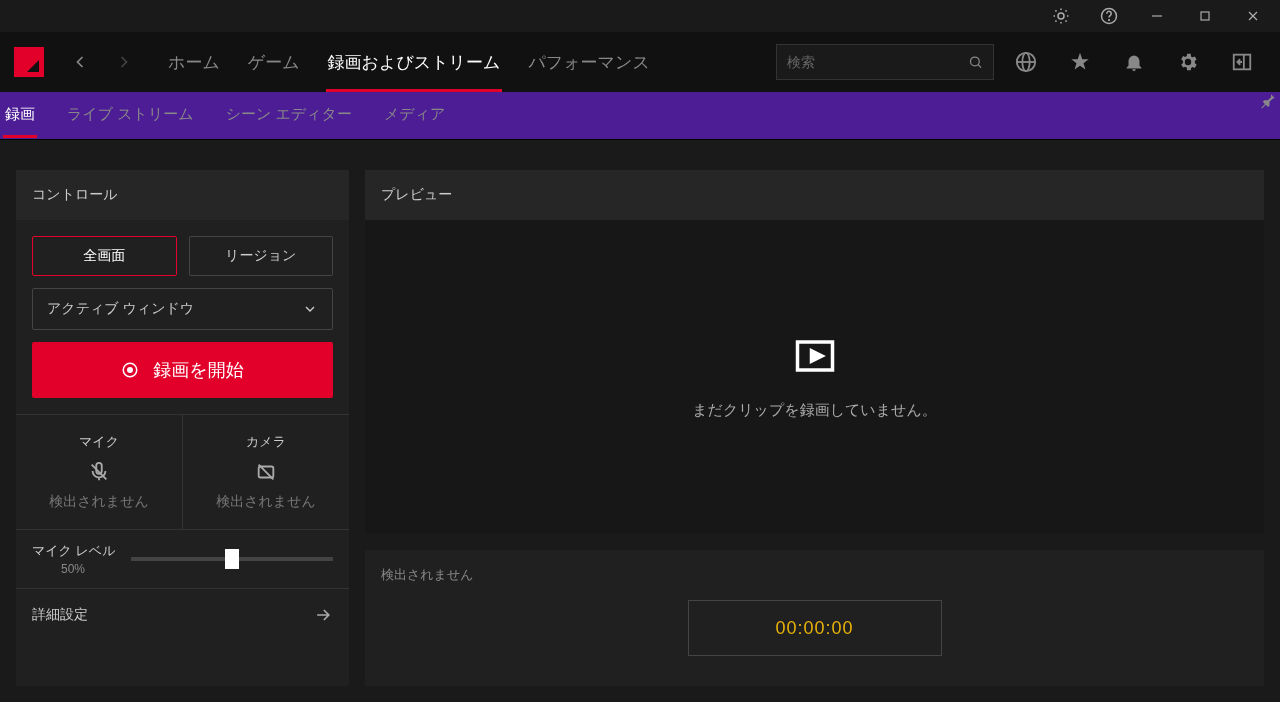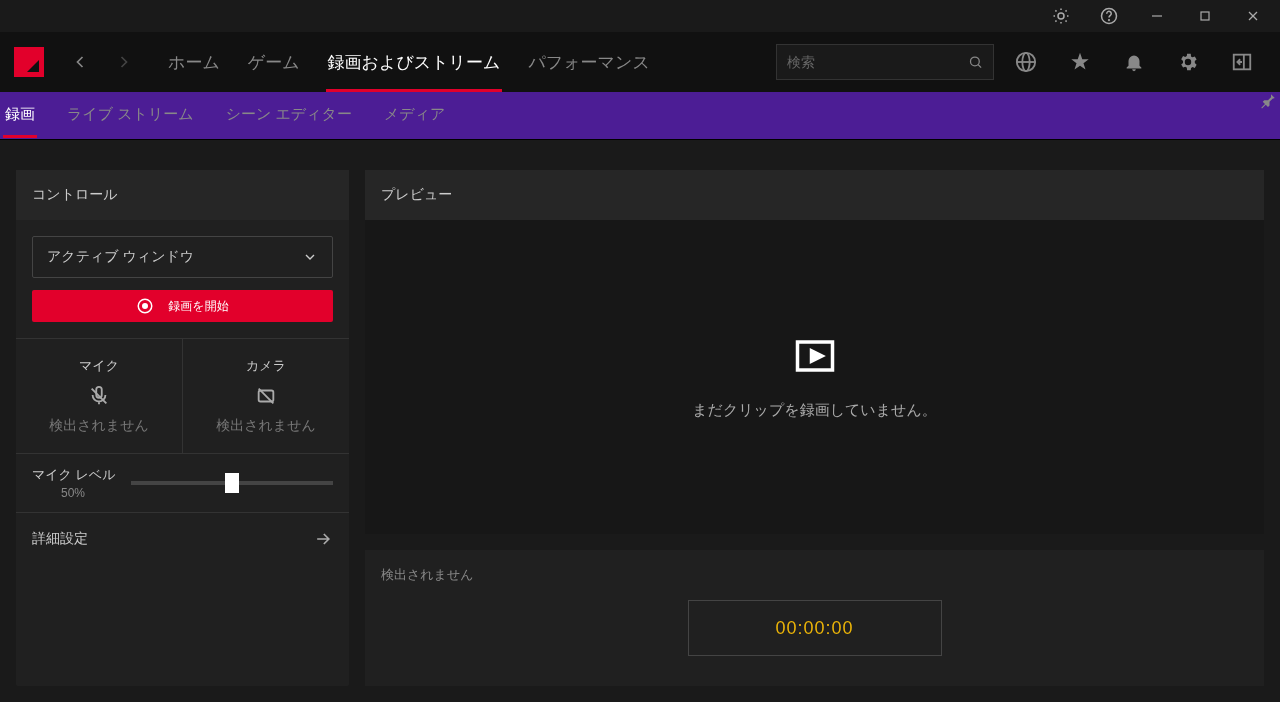--- a/index.html
+++ b/index.html
@@ -45,21 +45,21 @@
 .panel-header { padding:16px; font-size:14px; color:#ccc; background:#262626; }
 .panel-body { padding:16px; display:flex; flex-direction:column; gap:12px; }
 
 .btn-row { display:flex; gap:12px; }
 .btn-toggle { flex:1; height:40px; display:flex; align-items:center; justify-content:center; border:1px solid #444; background:#202020; color:#ccc; font-size:14px; cursor:pointer; border-radius:2px; }
 .btn-toggle.active { border-color:#e2002b; color:#fff; }
 
 .select { height:42px; border:1px solid #444; background:#202020; display:flex; align-items:center; justify-content:space-between; padding:0 14px; font-size:14px; color:#ccc; cursor:pointer; border-radius:2px; }
 .select svg { width:16px; height:16px; }
 
-.btn-primary { height:32px; background:#e2002b; color:#fff; display:flex; align-items:center; justify-content:center; gap:14px; font-size:12px; cursor:pointer; border-radius:2px; }
+.btn-primary { height:56px; background:#e2002b; color:#fff; display:flex; align-items:center; justify-content:center; gap:14px; font-size:18px; cursor:pointer; border-radius:2px; }
 .btn-primary svg { width:18px; height:18px; }
 
 .device-row { display:flex; border-top:1px solid #333; }
 .device { flex:1; display:flex; flex-direction:column; align-items:center; justify-content:center; gap:10px; padding:18px 8px; }
 .device:first-child { border-right:1px solid #333; }
 .device .label { font-size:13px; color:#ccc; }
 .device .status { font-size:14px; color:#777; }
 .device svg { width:22px; height:22px; color:#aaa; }
 
 .slider-row { padding:12px 16px; border-top:1px solid #333; display:flex; align-items:center; gap:16px; }
@@ -188,20 +188,24 @@
         <path d="M16 3l5 5-3 1-4 4v5l-2 2-3-3-5 5-1-1 5-5-3-3 2-2h5l4-4z"></path>
       </svg>
   </div>
 </div>
 
 <div class="content">
 
   <div class="sidebar">
     <div class="panel-header">コントロール</div>
     <div class="panel-body">
+      <div class="btn-row">
+        <div class="btn-toggle active">全画面</div>
+        <div class="btn-toggle">リージョン</div>
+      </div>
       <div class="select">
         <span>アクティブ ウィンドウ</span>
         <svg viewBox="0 0 24 24" fill="none" stroke="currentColor" stroke-width="2">
             <path d="M6 9l6 6 6-6"></path>
           </svg>
       </div>
       <div class="btn-primary">
         <svg viewBox="0 0 24 24" fill="none" stroke="currentColor" stroke-width="2">
             <circle cx="12" cy="12" r="9"></circle>
             <circle cx="12" cy="12" r="3" fill="currentColor"></circle>

